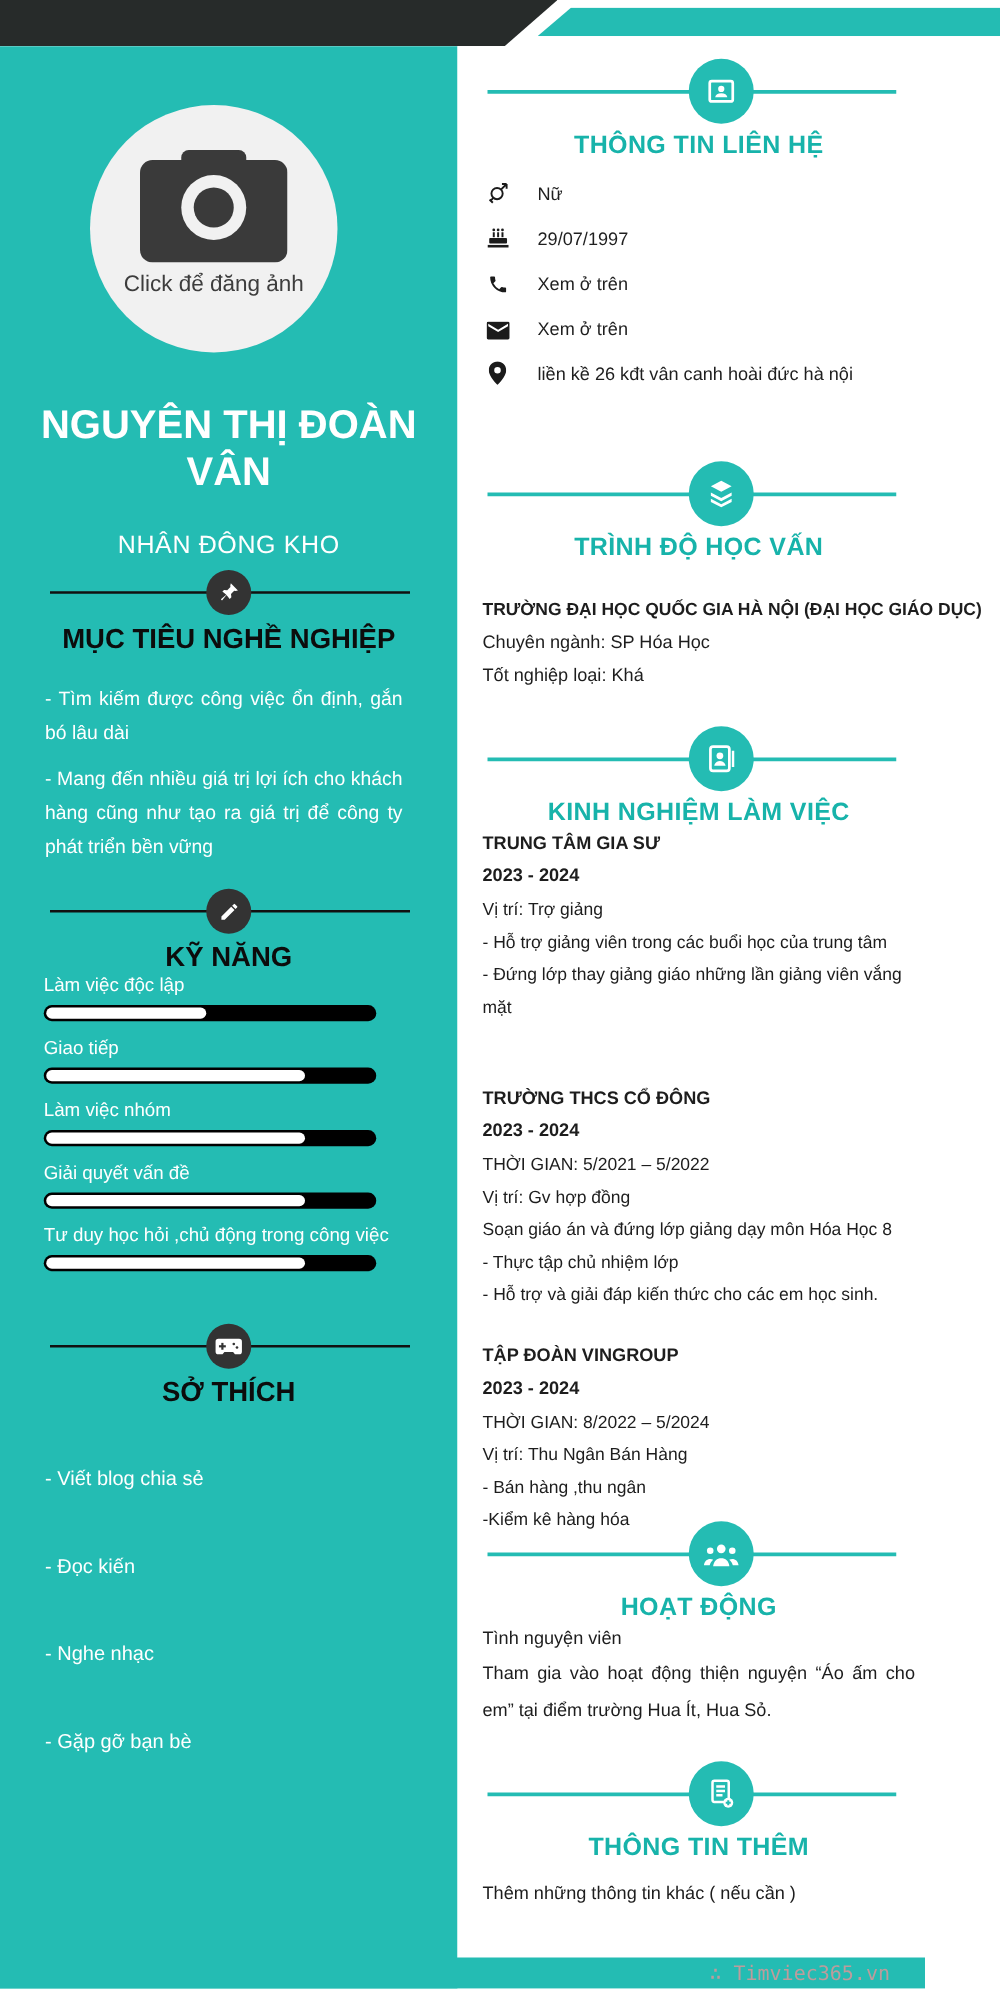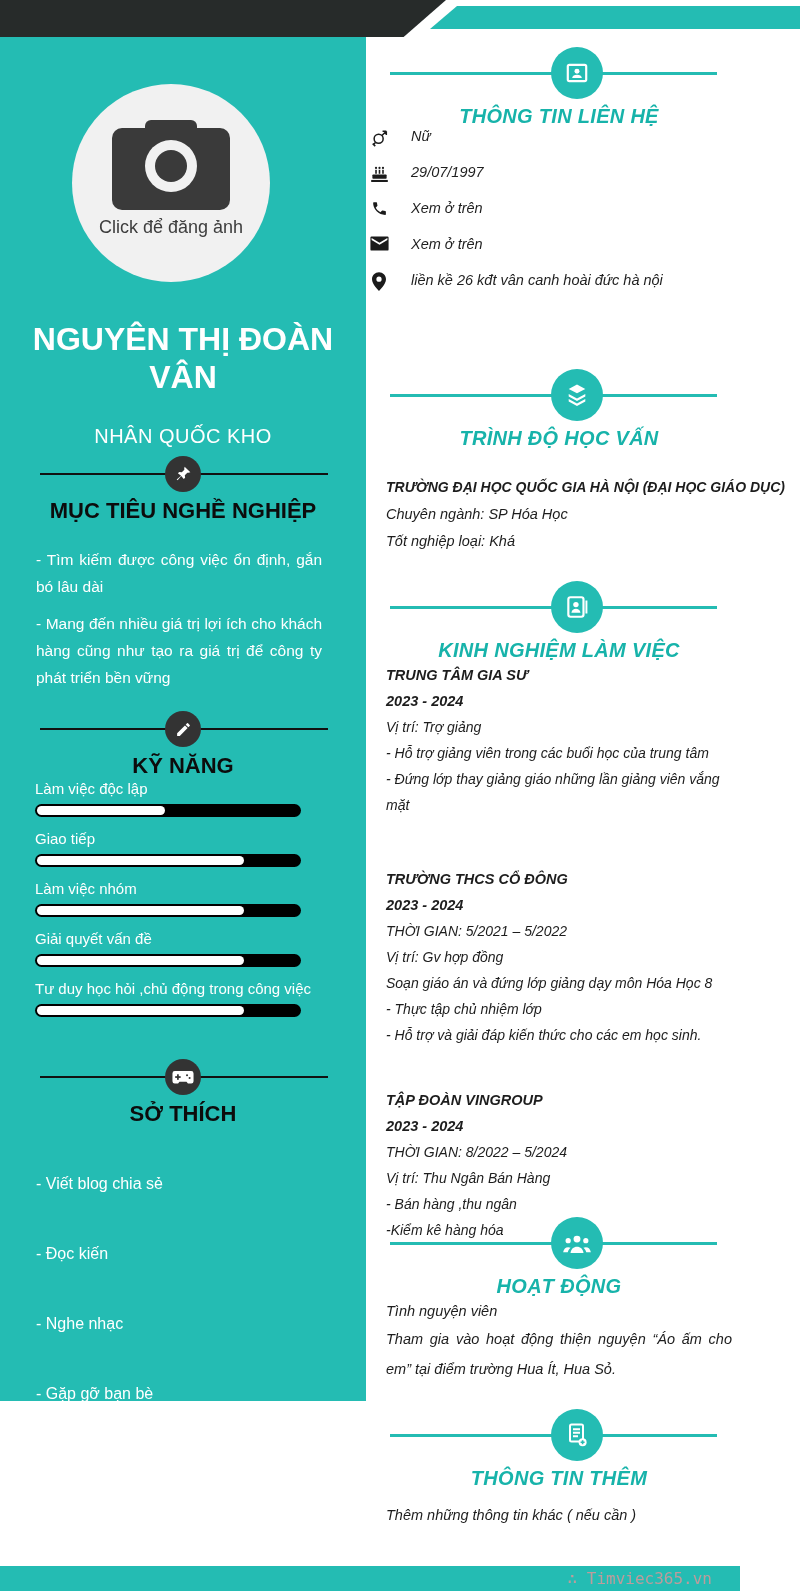--- a/index.html
+++ b/index.html
@@ -6,21 +6,21 @@
   .page{position:relative;width:800px;height:1591px;background:#ffffff;overflow:hidden;
         font-family:"Liberation Sans","DejaVu Sans",sans-serif;color:#1d1d1d;}
 
   
   .topbar-dark{position:absolute;top:0;left:0;width:446px;height:37px;background:#272b2a;
                clip-path:polygon(0 0,100% 0,90.5% 100%,0 100%);}
   .topbar-teal{position:absolute;top:6px;left:430px;right:0;height:23px;background:#24bcb3;
                clip-path:polygon(7.3% 0,100% 0,100% 100%,0 100%);}
 
   
-  .sidebar{position:absolute;left:0;top:37px;width:366px;height:1364px;background:#24bcb3;color:#fff;}
+  .sidebar{position:absolute;left:0;top:37px;width:366px;height:1554px;background:#24bcb3;color:#fff;}
   .photo{position:absolute;top:47px;left:72px;width:198px;height:198px;border-radius:50%;
          background:#f1f1f1;display:flex;flex-direction:column;align-items:center;cursor:pointer;}
   .photo svg{margin-top:36px;}
   .photo-cap{margin-top:7px;color:#3d3d3d;font-size:18px;}
   .name{position:absolute;top:283px;left:13px;width:340px;margin:0;text-align:center;
         color:#fff;font-size:32px;line-height:38px;font-weight:700;}
   .job{position:absolute;top:388px;left:13px;width:340px;text-align:center;font-size:20px;letter-spacing:.5px;}
 
   .shead{position:relative;height:36px;}
   .shead .line{position:absolute;left:40px;right:38px;top:17px;height:2px;background:#111;}
@@ -36,43 +36,43 @@
   .skill{margin:0 0 0 35px;width:266px;}
   .skill:first-of-type{margin-top:22px;}
   .skill-label{font-size:15px;line-height:20px;margin-bottom:5px;white-space:nowrap;}
   .bar{height:13px;background:#000;border-radius:7px;padding:2px;box-sizing:border-box;margin-bottom:12px;}
   .fill{height:9px;background:#fff;border-radius:5px;}
   .s-hob{top:1022px;}
   .hob{margin-left:36px;font-size:16px;line-height:26px;margin-top:44px;}
   .hob:first-of-type{margin-top:24px;}
 
   
-  .main{position:absolute;left:366px;top:37px;width:386px;height:1554px;background:#fff;font-style:italic;}
+  .main{position:absolute;left:366px;top:37px;width:386px;height:1554px;background:#fff;}
   .msec{position:absolute;left:0;right:0;}
   .mhead{position:relative;height:52px;}
   .mhead .line{position:absolute;left:24px;right:35px;top:25px;height:3px;background:#24bcb3;}
   .mhead .circ{position:absolute;left:185px;top:0;width:52px;height:52px;border-radius:50%;
                background:#24bcb3;display:flex;align-items:center;justify-content:center;}
   .msec h2{margin:6px 0 0 0;text-align:center;color:#17b3aa;font-size:20px;font-weight:700;letter-spacing:.3px;}
   .m-contact{top:10px;}
-  .crow{display:flex;align-items:flex-start;height:36px;}
+  .crow{display:flex;align-items:flex-end;height:36px;padding-left:19px;}
   .crow:first-of-type{margin-top:16px;}
   .cicon{width:26px;display:flex;justify-content:center;}
   .cval{margin-left:19px;font-size:14.5px;color:#1f1f1f;}
   .m-edu{top:332px;}
   .school{margin:24px 20px 0 20px;font-size:14px;font-weight:700;white-space:nowrap;line-height:27px;}
   .eline{margin:0 20px;font-size:14.5px;line-height:27px;}
   .m-exp{top:544px;}
   .xentry{margin:0 20px;}
   .xentry:first-of-type{margin-top:24px;}
   .company{font-weight:700;font-size:14.5px;line-height:26px;}
   .period{font-weight:700;font-size:14.5px;line-height:26px;}
   .xline{font-size:14px;line-height:26px;}
   .gap-lg{margin-bottom:48px;}
-  .gap-sm{margin-bottom:39px;}
+  .gap-sm{margin-bottom:24px;}
   .m-act{top:1180px;}
   .aline{margin:0 20px;font-size:14.5px;line-height:26px;}
   .aline:first-of-type{margin-top:12px;}
   p.ajust{margin:0 20px;font-size:14.5px;line-height:30px;text-align:justify;}
   .m-add{top:1372px;}
   .addline{margin:12px 20px 0 20px;font-size:14.5px;line-height:26px;}
 
   
   .bottombar{position:absolute;left:0;bottom:0;width:740px;height:25px;background:#24bcb3;
              display:flex;align-items:center;justify-content:flex-end;}
@@ -92,21 +92,21 @@
       <svg width="118" height="90" viewBox="0 0 118 90">
         <rect x="33" y="0" width="52" height="16" rx="6" fill="#3a3a3a"></rect>
         <rect x="0" y="8" width="118" height="82" rx="10" fill="#3a3a3a"></rect>
         <circle cx="59" cy="46" r="26" fill="#f1f1f1"></circle>
         <circle cx="59" cy="46" r="16" fill="#3a3a3a"></circle>
       </svg>
       <div class="photo-cap">Click để đăng ảnh</div>
     </div>
 
     <h1 class="name">NGUYÊN THỊ ĐOÀN VÂN</h1>
-    <div class="job">NHÂN QUỐC KHO</div>
+    <div class="job">NHÂN ĐÔNG KHO</div>
 
     <section class="side-sec s-obj">
       <div class="shead">
         <span class="line"></span>
         <span class="circ">
           <svg width="18" height="18" viewBox="0 0 24 24" fill="#fff">
             <path d="M14.2 2.2l7.6 7.6-2.6.6-1.4-.2-3.4 3.4.4 3.4-1.8 1.8-3.4-4.2-4.8 5.8-1.2-1.2 5.8-4.8-4.2-3.4 1.8-1.8 3.4.4 3.4-3.4-.2-1.4z"></path>
           </svg>
         </span>
       </div>

